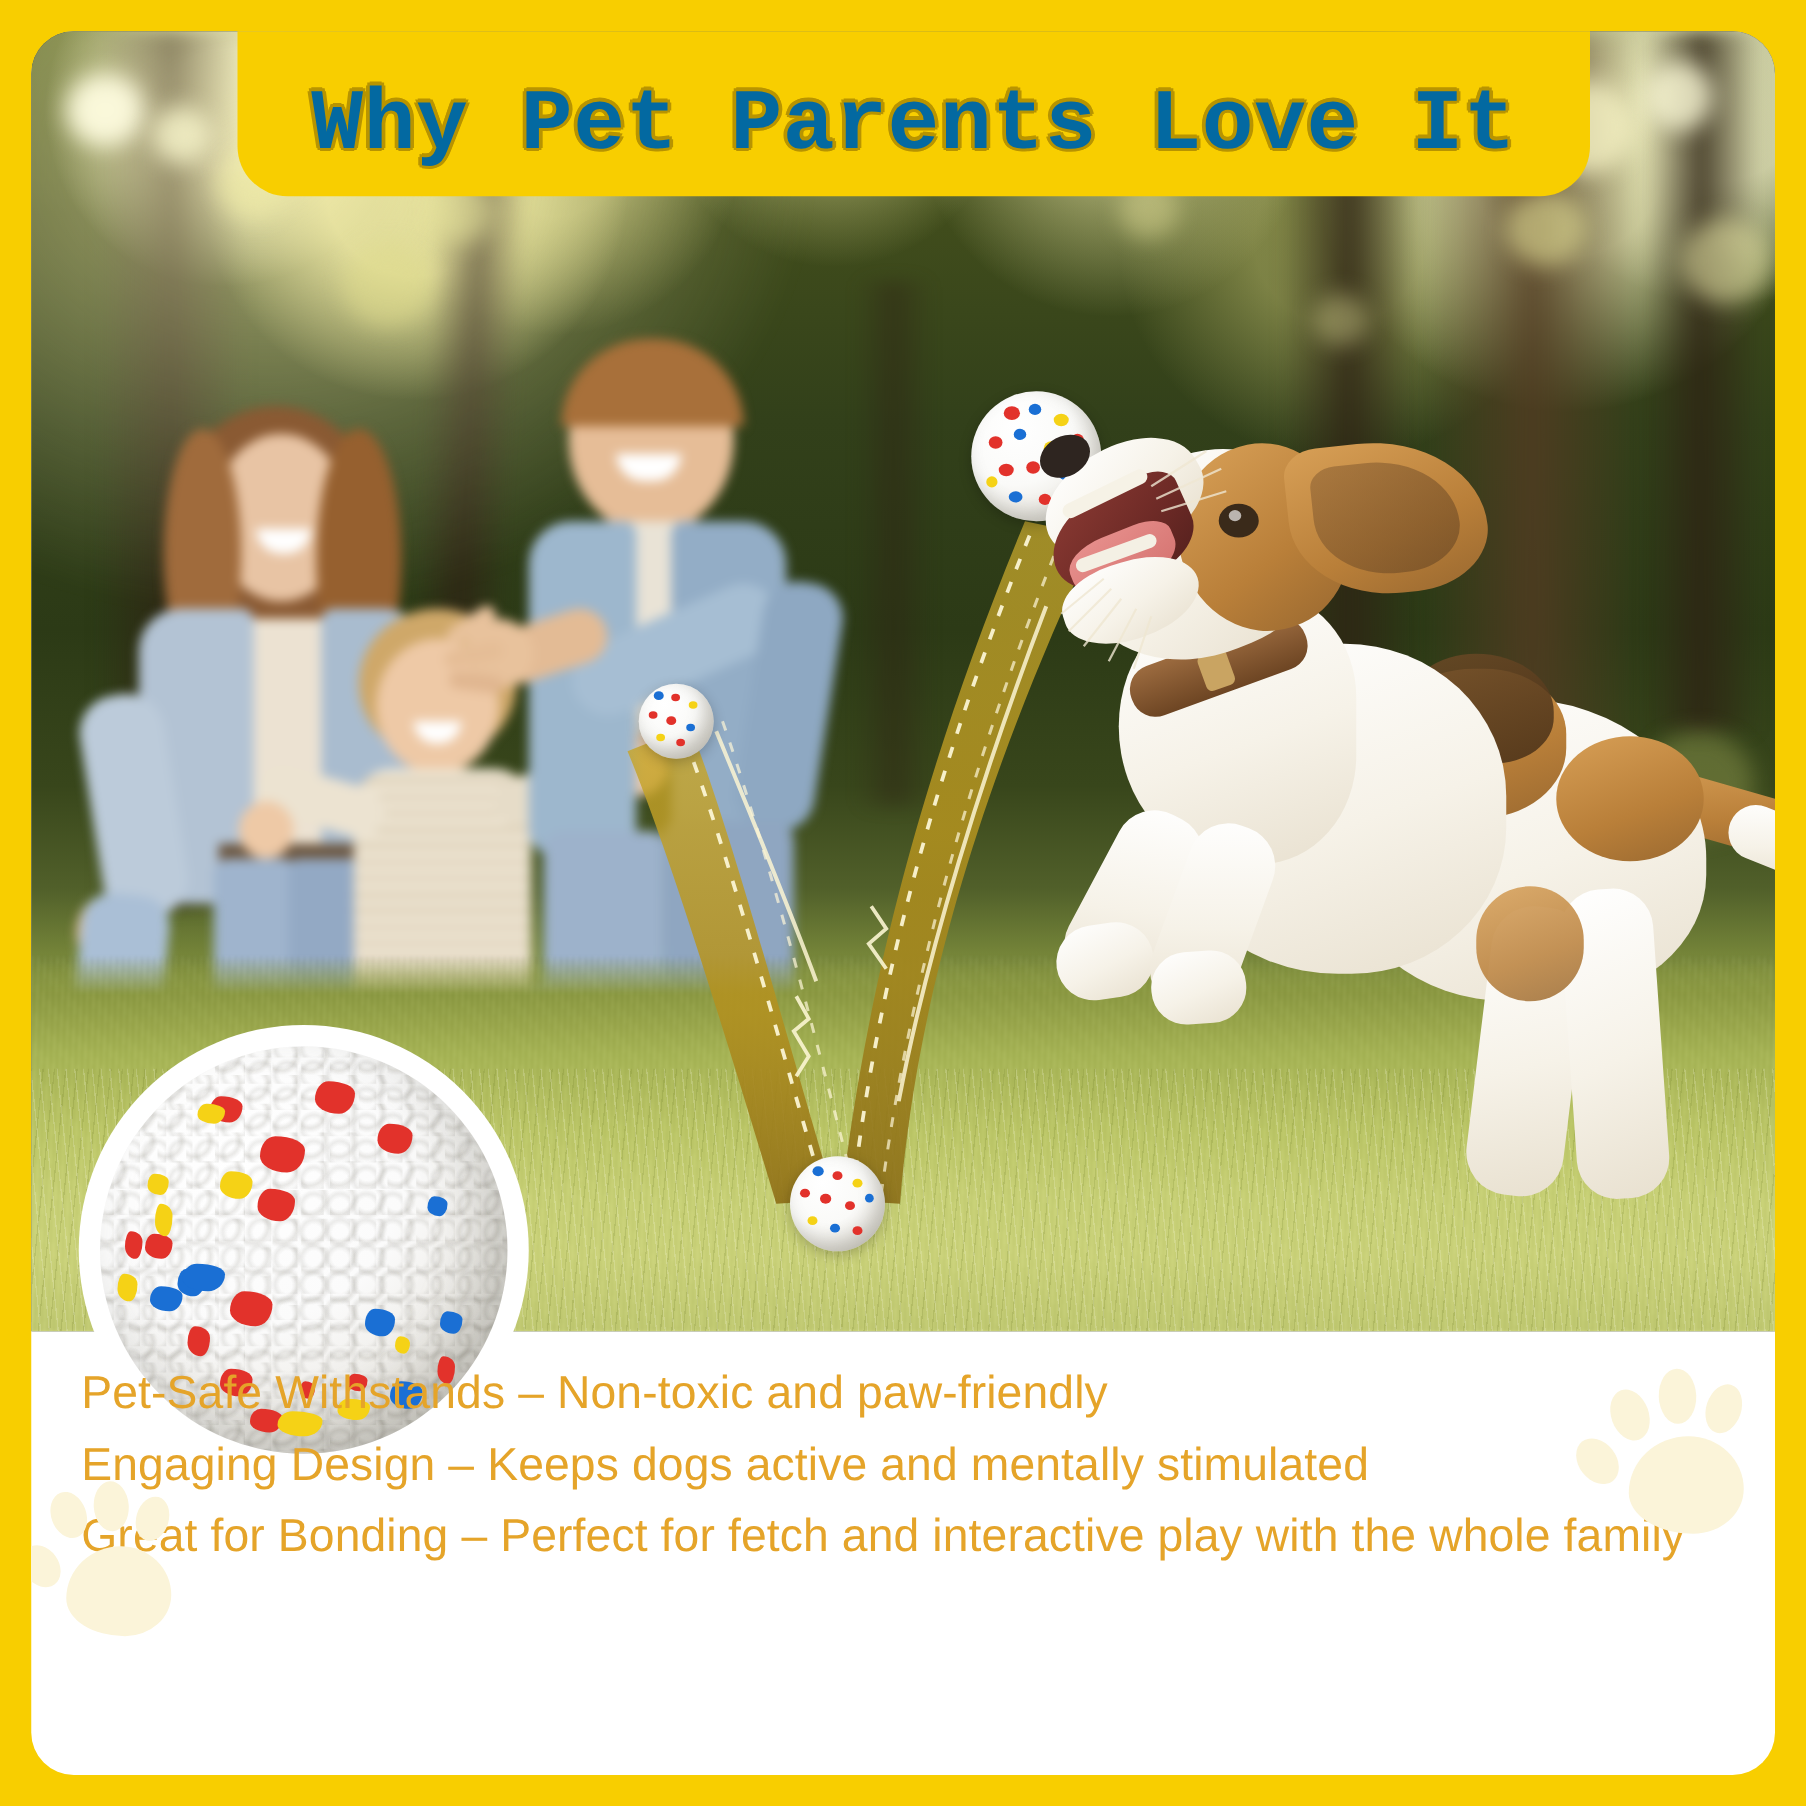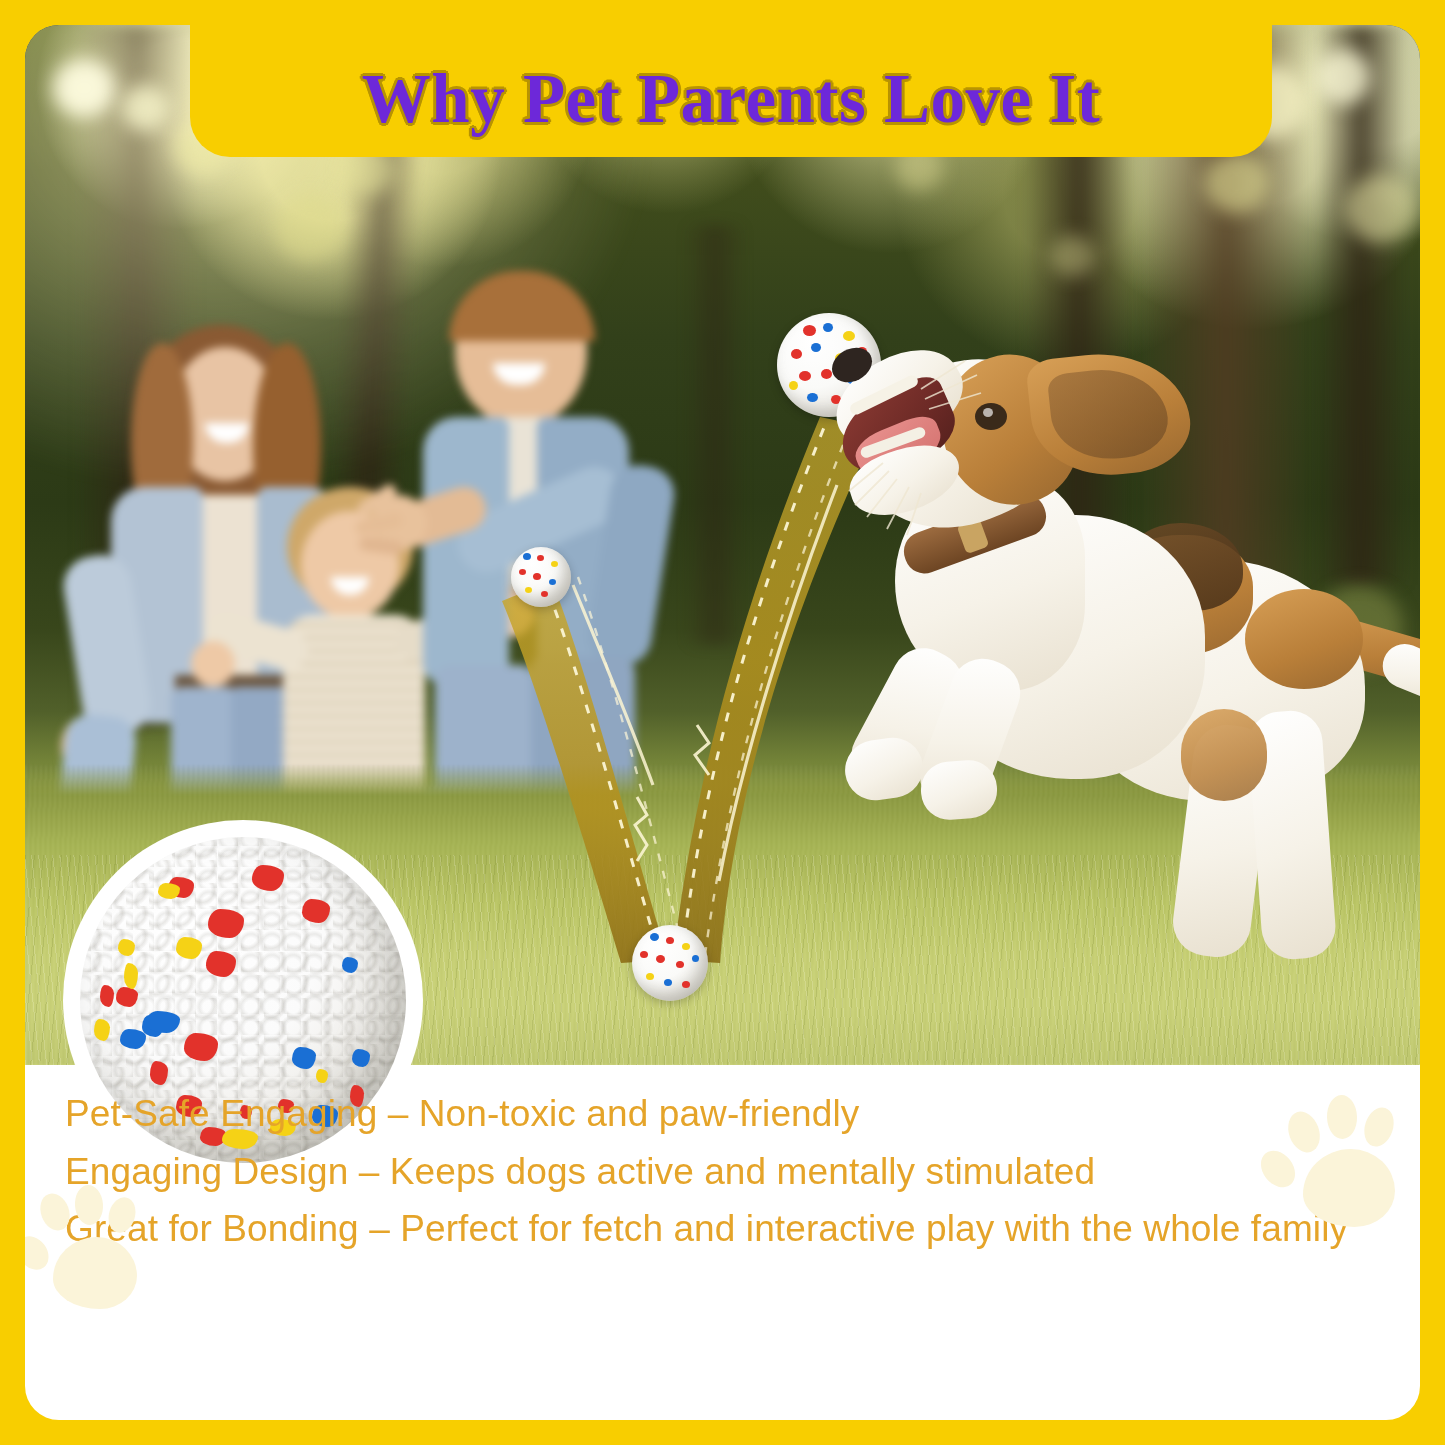--- a/index.html
+++ b/index.html
@@ -172,24 +172,24 @@
     position:absolute;
     left:165px; top:-30px;
     width:1082px; height:162px;
     background:#F8CE00;
     border-radius:0 0 40px 40px;
     z-index:20;
     display:flex; align-items:flex-end; justify-content:center;
     padding-bottom:18px;
   }
   .banner h1{
-    font-family:Liberation Serif, serif;
+    font-family:Liberation Mono, monospace;
     font-size:69px;
     font-weight:bold;
-    color:#6d28d9;
+    color:#0369a1;
     letter-spacing:.5px;
     white-space:nowrap;
     text-shadow:
       -2px -2px 0 #b89400, 2px -2px 0 #b89400,
       -2px  2px 0 #b89400, 2px  2px 0 #b89400,
        0px -3px 0 #b89400, 0px  3px 0 #b89400,
       -3px  0px 0 #b89400, 3px  0px 0 #b89400;
   }
 
   
@@ -516,19 +516,19 @@
       </div>
 
       <div class="paw" style="left:1234px; top:8px; width:170px; height:168px;">
         <div class="pad" style="left:30px;  top:18px; width:30px; height:42px; transform:rotate(-20deg);"></div>
         <div class="pad" style="left:68px;  top:2px;  width:30px; height:44px; transform:rotate(-2deg);"></div>
         <div class="pad" style="left:106px; top:14px; width:28px; height:40px; transform:rotate(18deg);"></div>
         <div class="pad" style="left:4px;   top:56px; width:30px; height:40px; transform:rotate(-38deg);"></div>
         <div class="pad main" style="left:44px; top:56px; width:92px; height:78px;"></div>
       </div>
 
-      <div class="bullet">Pet-Safe Engaging – Non-toxic and paw-friendly</div>
+      <div class="bullet">Pet-Safe Withstands – Non-toxic and paw-friendly</div>
       <div class="bullet">Engaging Design – Keeps dogs active and mentally stimulated</div>
       <div class="bullet">Great for Bonding – Perfect for fetch and interactive play with the whole family</div>
     </div>
 
   </div>
 </div>
 
 </body></html>

